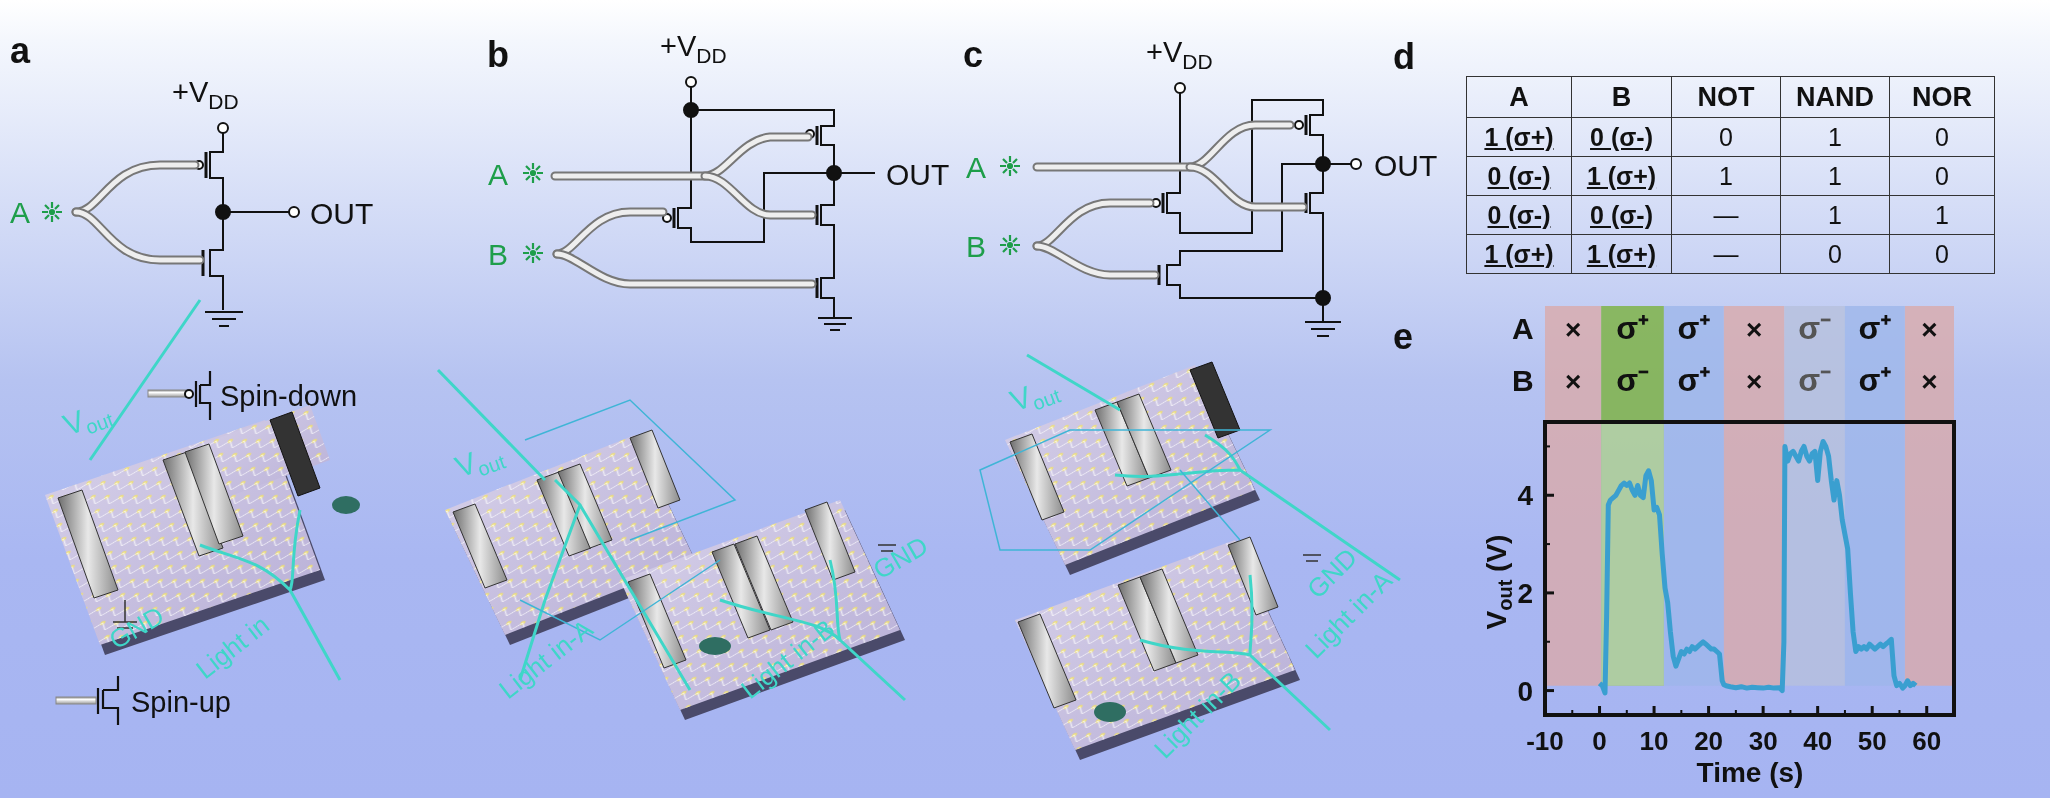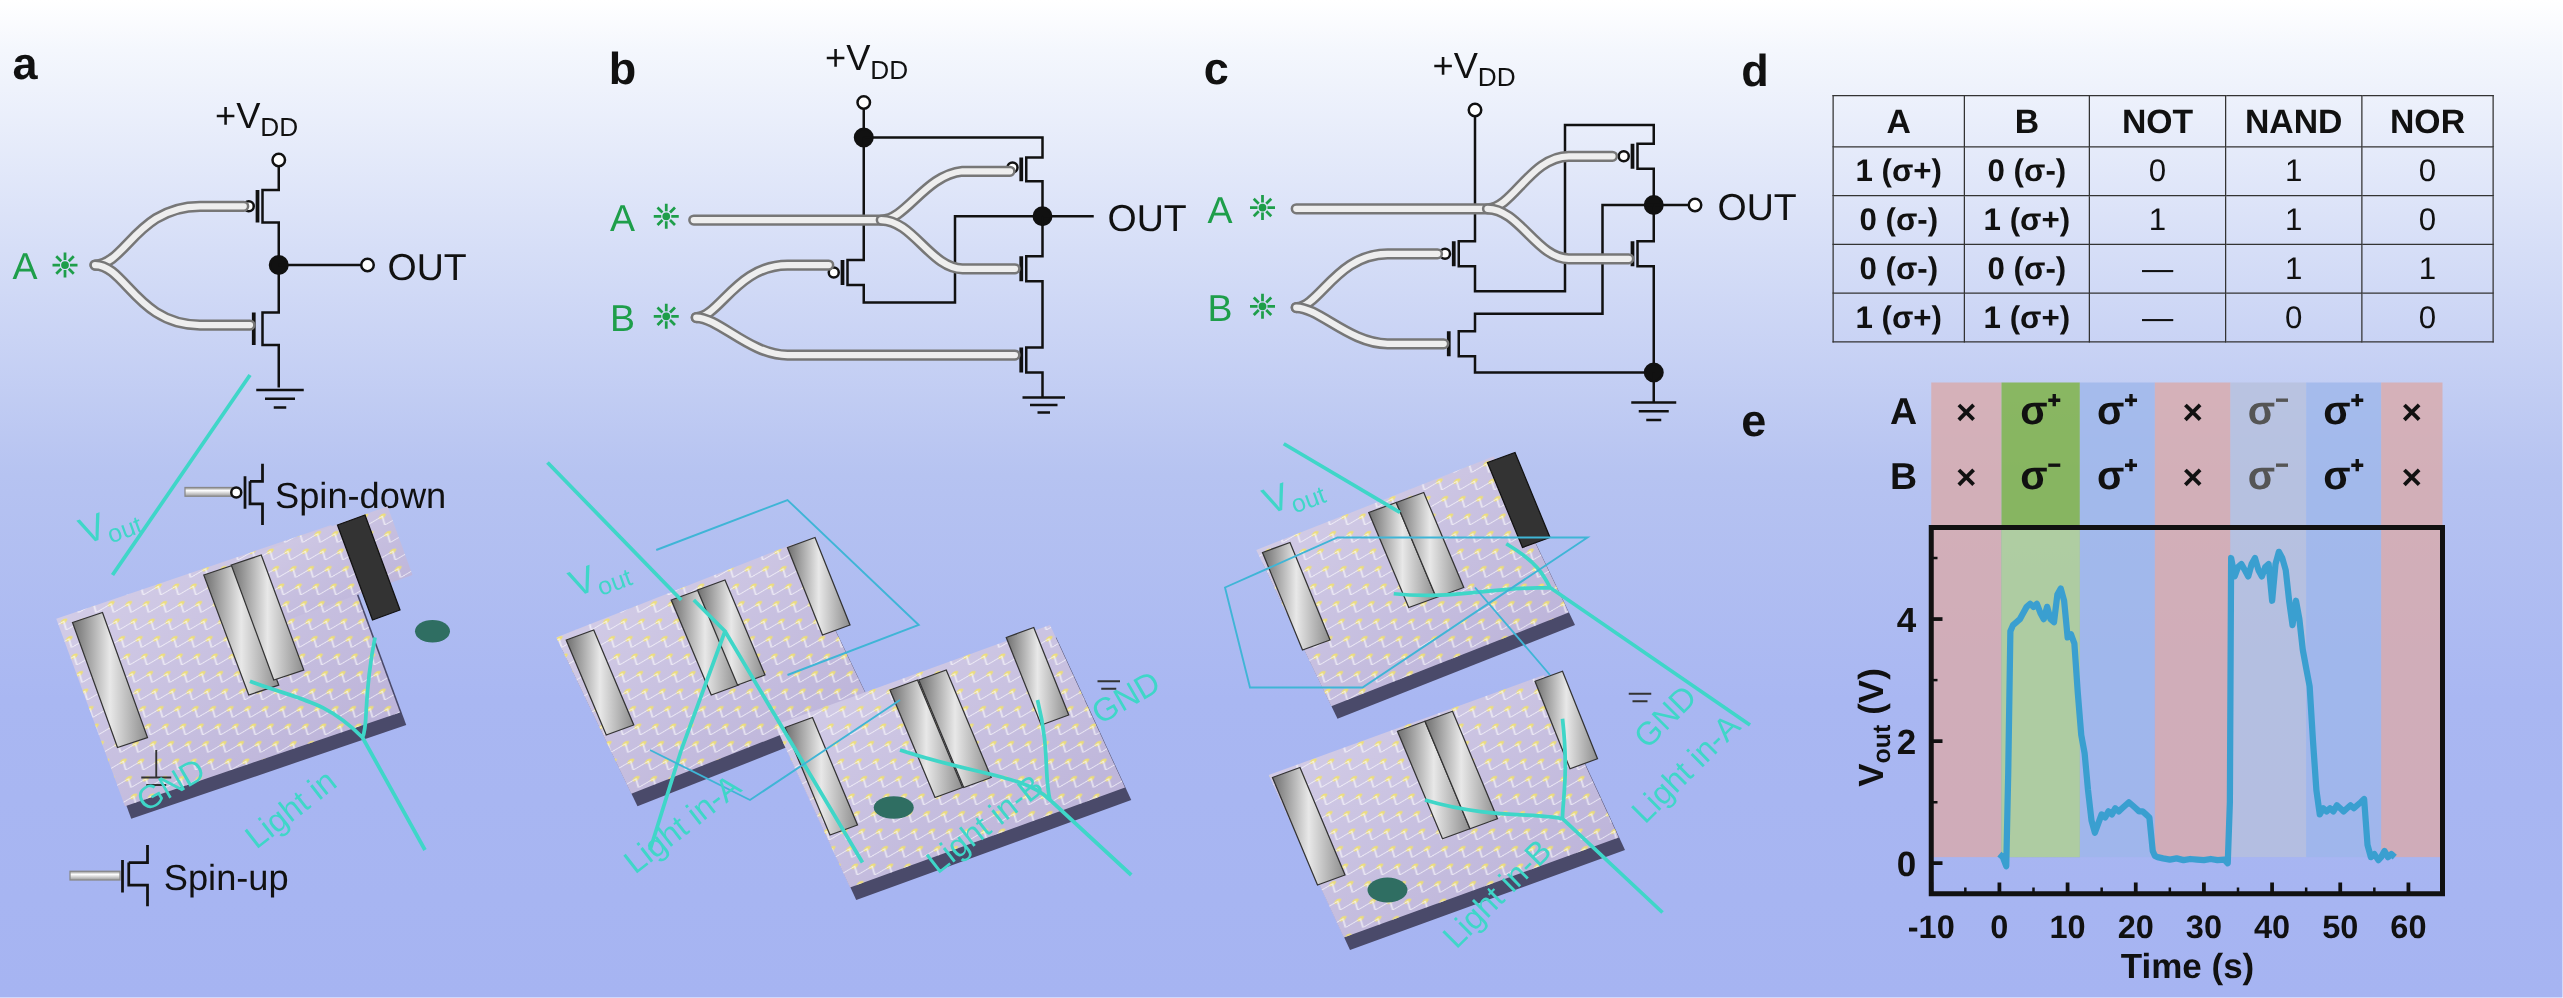--- a/index.html
+++ b/index.html
@@ -4,21 +4,21 @@
 <style>
   html, body { margin:0; padding:0; }
   body { width:2050px; height:798px; overflow:hidden; position:relative;
          font-family:"Liberation Sans", sans-serif;
          background: linear-gradient(180deg, #ffffff 0px, #f4f7fd 40px, #d6def7 200px, #b6c3f1 380px, #a9b7f2 560px, #a6b4f2 798px); }
   .panel-label { position:absolute; font-weight:bold; font-size:36px; color:#111; }
   svg { position:absolute; left:0; top:0; }
   .truth { position:absolute; left:1466px; top:76px; border-collapse:collapse; font-size:25px; color:#111; }
   .truth th, .truth td { border:1.5px solid #333; text-align:center; padding:0; height:38px; }
   .truth th { font-weight:bold; height:40px; font-size:27px; }
-  .truth td.in { font-weight:bold; }
+  .truth td.in { font-weight:bold;text-decoration:underline; }
   .truth td.out { font-weight:normal; }
   .col-a { width:104px; } .col-b { width:99px; } .col-not { width:108px; } .col-nand{ width:108px;margin-left:40px; } .col-nor { width:104px; }
 </style>
 </head>
 <body>
 
 <div class="panel-label" style="left:10px;top:30px;">a</div>
 <div class="panel-label" style="left:487px;top:34px;">b</div>
 <div class="panel-label" style="left:963px;top:34px;">c</div>
 <div class="panel-label" style="left:1393px;top:36px;">d</div>

